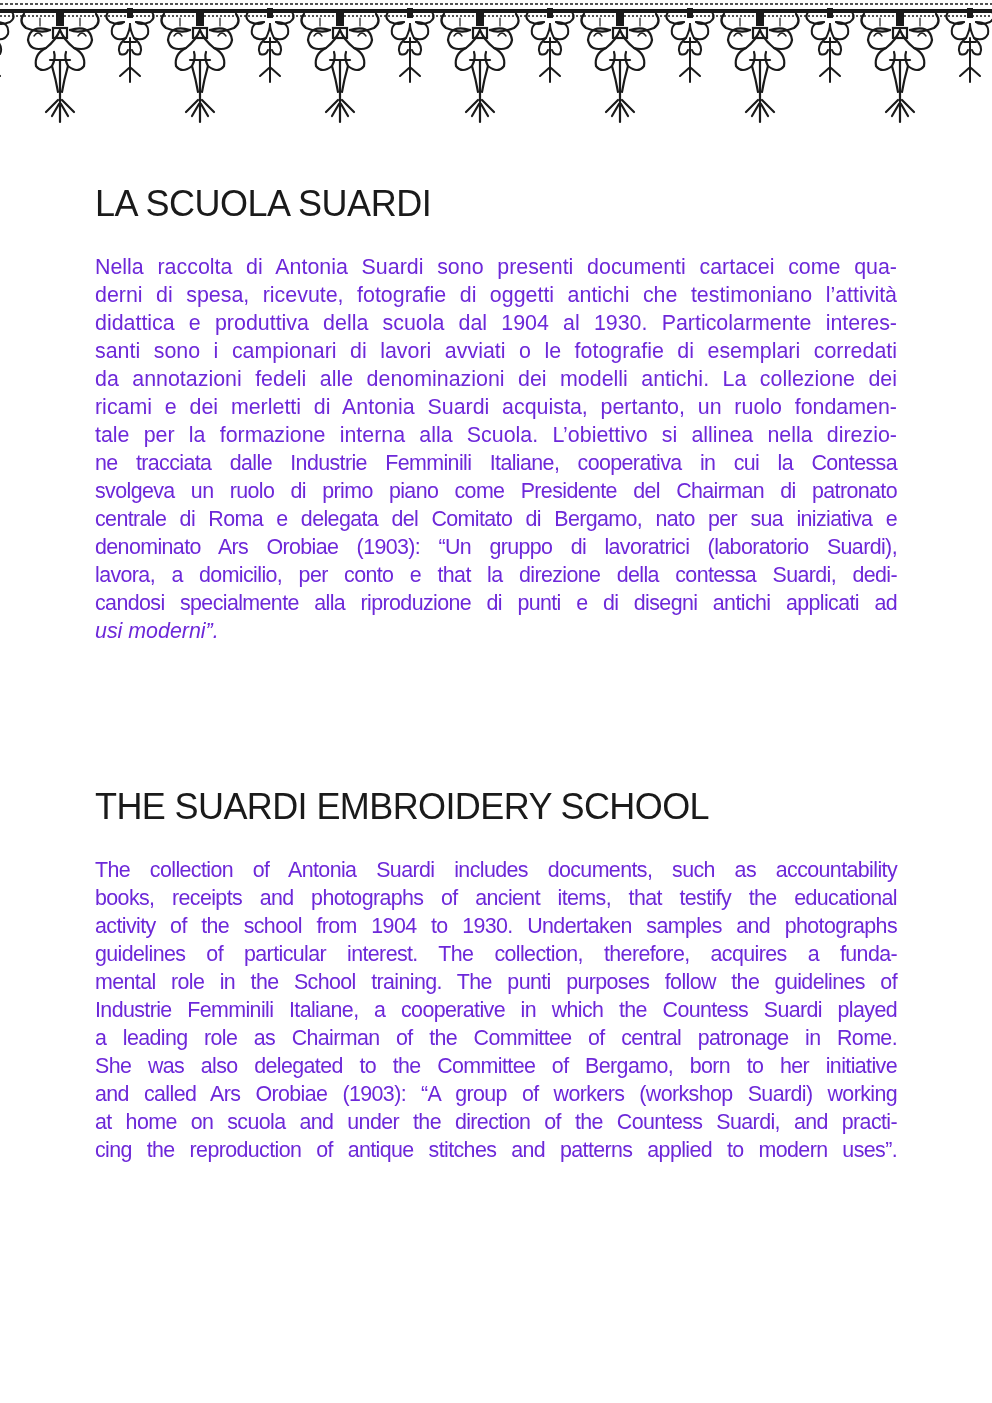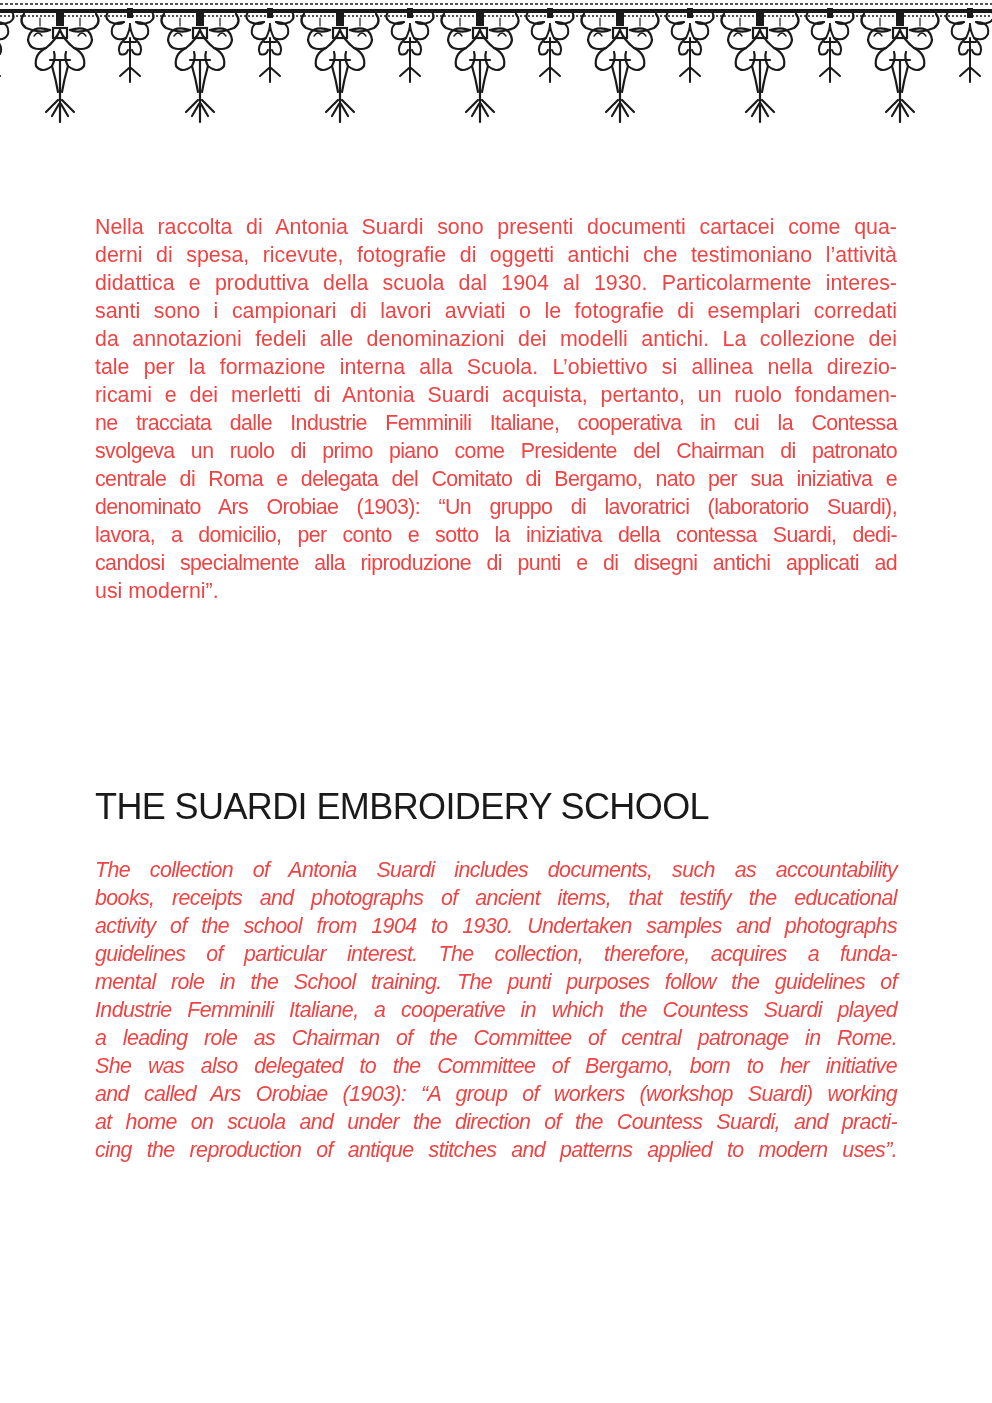--- a/index.html
+++ b/index.html
@@ -15,29 +15,29 @@
     letter-spacing: -0.5px;
     color: #1a1a1a;
   }
   .body-text {
     font-family: "Liberation Sans", sans-serif;
     font-size: 21.4px;
     line-height: 28px;
     margin: 0;
     text-align: justify;
     text-align-last: left;
-    color: #ef4444;
+    color: #6d28d9;
   }
   .line { display: block; text-align: justify; text-align-last: justify; white-space: nowrap; }
-  .line.last { text-align-last: left; }
+  .line.last { text-align-last: left; font-style: italic; }
   .narrow { font-stretch: condensed; letter-spacing: -0.6px; }
   #sec-it { top: 184px; }
   #sec-it .body-text { margin-top: 29px; }
   #sec-en { top: 787px; }
-  #sec-en .body-text { margin-top: 29px; font-style: italic; }
+  #sec-en .body-text { margin-top: 29px; }
 </style>
 </head>
 <body>
 
 <svg class="lace" viewBox="0 0 992 130" xmlns="http://www.w3.org/2000/svg">
   <defs>
     <g id="big-motif" fill="none" stroke="#1a1a1a" stroke-width="2.2" stroke-linecap="round">
       <rect x="-4" y="10" width="8" height="16" fill="#1a1a1a" stroke="none"></rect>
       <path d="M-36 14 Q-42 22 -34 28 Q-18 34 -10 30"></path>
       <path d="M36 14 Q42 22 34 28 Q18 34 10 30"></path>
@@ -82,33 +82,34 @@
   <use href="#small-motif" x="130" y="0"></use>
   <use href="#small-motif" x="270" y="0"></use>
   <use href="#small-motif" x="410" y="0"></use>
   <use href="#small-motif" x="550" y="0"></use>
   <use href="#small-motif" x="690" y="0"></use>
   <use href="#small-motif" x="830" y="0"></use>
   <use href="#small-motif" x="970" y="0"></use>
 </svg>
 
 <section class="section" id="sec-it">
+  <h1 class="title">LA SCUOLA SUARDI</h1>
   <p class="body-text">
     <span class="line">Nella raccolta di Antonia Suardi sono presenti documenti cartacei come qua-</span>
     <span class="line">derni di spesa, ricevute, fotografie di oggetti antichi che testimoniano l’attività</span>
     <span class="line">didattica e produttiva della scuola dal 1904 al 1930. Particolarmente interes-</span>
     <span class="line">santi sono i campionari di lavori avviati o le fotografie di esemplari corredati</span>
     <span class="line">da annotazioni fedeli alle denominazioni dei modelli antichi. La collezione dei</span>
+    <span class="line">ricami e dei merletti di Antonia Suardi acquista, pertanto, un ruolo fondamen-</span>
     <span class="line">tale per la formazione interna alla Scuola. L’obiettivo si allinea nella direzio-</span>
-    <span class="line">ricami e dei merletti di Antonia Suardi acquista, pertanto, un ruolo fondamen-</span>
     <span class="line narrow">ne tracciata dalle Industrie Femminili Italiane, cooperativa in cui la Contessa</span>
     <span class="line narrow">svolgeva un ruolo di primo piano come Presidente del Chairman di patronato</span>
     <span class="line narrow">centrale di Roma e delegata del Comitato di Bergamo, nato per sua iniziativa e</span>
     <span class="line narrow">denominato Ars Orobiae (1903): “Un gruppo di lavoratrici (laboratorio Suardi),</span>
-    <span class="line narrow">lavora, a domicilio, per conto e sotto la iniziativa della contessa Suardi, dedi-</span>
+    <span class="line narrow">lavora, a domicilio, per conto e that la direzione della contessa Suardi, dedi-</span>
     <span class="line narrow">candosi specialmente alla riproduzione di punti e di disegni antichi applicati ad</span>
     <span class="line last">usi moderni”.</span>
   </p>
 </section>
 
 <section class="section" id="sec-en">
   <h1 class="title narrow">THE SUARDI EMBROIDERY SCHOOL</h1>
   <p class="body-text narrow">
     <span class="line">The collection of Antonia Suardi includes documents, such as accountability</span>
     <span class="line">books, receipts and photographs of ancient items, that testify the educational</span>

